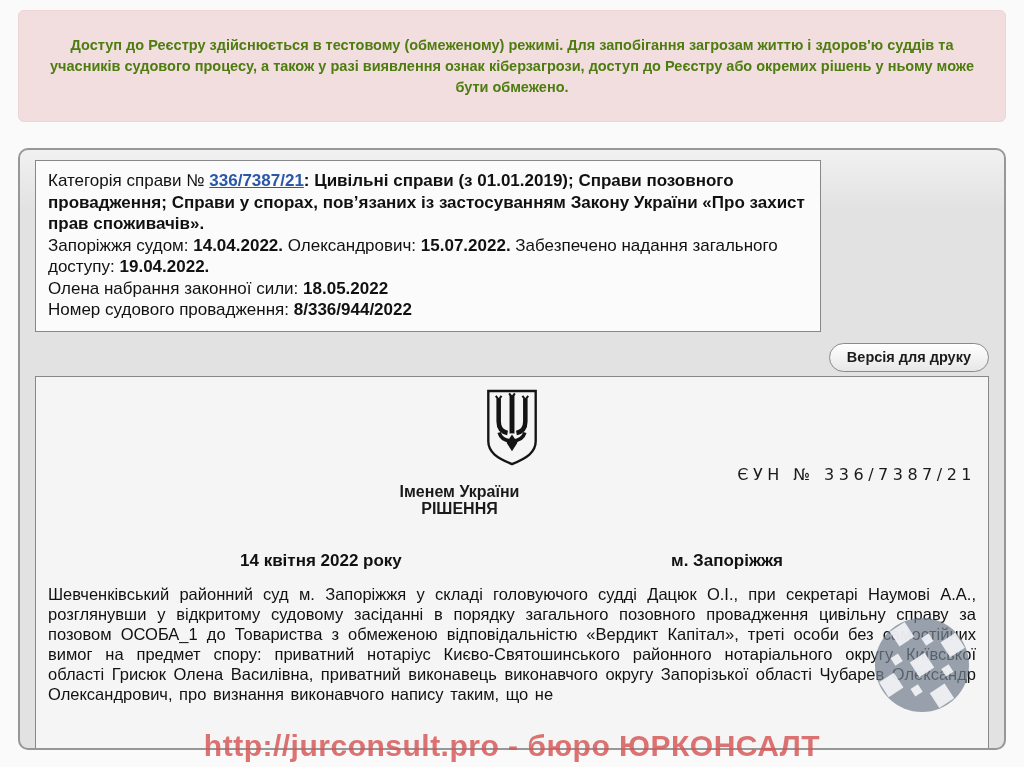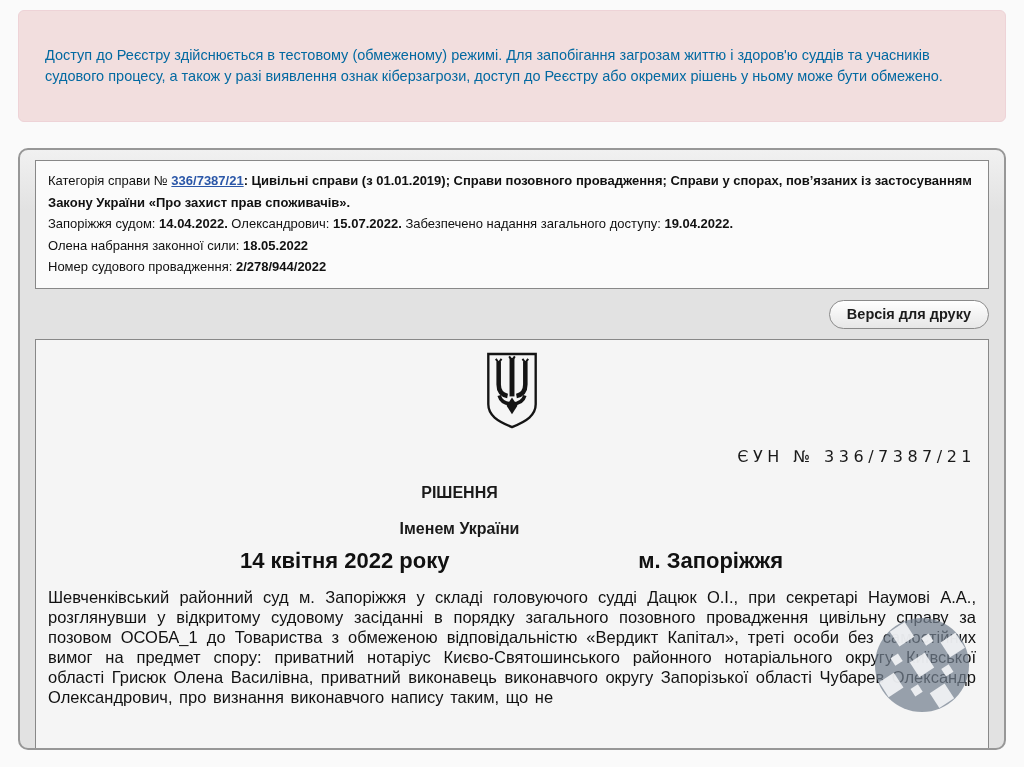--- a/index.html
+++ b/index.html
@@ -7,59 +7,59 @@
   body { font-family: "Liberation Sans", sans-serif; background: #fafafa; }
   .page { position: relative; width: 1024px; height: 767px; overflow: hidden; background: #fafafa; }
 
   
   .banner {
     position: absolute; left: 18px; top: 10px; width: 988px; height: 112px;
     background: #f2dede; border: 1px solid #eed3d7; border-radius: 6px;
     display: flex; align-items: center; justify-content: center;
   }
   .banner p {
-    color: #0369a1; font-weight: normal; font-size: 14.5px; line-height: 21px;
-    padding: 0 26px;
+    color: #4d7c0f; font-weight: bold; font-size: 14.5px; line-height: 21px;
+    text-align: center; padding: 0 26px;
   }
 
   
   .container {
     position: absolute; left: 18px; top: 148px; width: 988px; height: 602px;
     border: 2px solid #979797; border-radius: 10px;
     background: linear-gradient(#f1f1f1, #e2e2e2 60px);
     padding: 10px 15px; overflow: hidden;
   }
 
   .info-box {
-    background: #fbfbfb; border: 1px solid #888; width: 954px;
+    background: #fbfbfb; border: 1px solid #888; width: 786px;
     padding: 9px 12px 10px 12px; min-height: 127px;
-    font-size: 13px; line-height: 21.5px; color: #111;
+    font-size: 17px; line-height: 21.5px; color: #111;
   }
   .info-box p { margin: 0; }
   .info-box b { font-weight: bold; }
   a.case-link { color: #2b57a8; font-weight: bold; text-decoration: underline; cursor: pointer; }
 
-  .btn-row { height: 50px; position: relative; }
+  .btn-row { height: 44px; position: relative; }
   .print-btn {
     position: absolute; right: 0; top: 11px;
     padding: 5px 17px 6px 17px; font-family: "Liberation Sans", sans-serif;
     font-size: 14.5px; font-weight: bold; color: #1c1c1c;
     background: linear-gradient(#ffffff, #e7e7e7); border: 1px solid #8a8a8a;
     border-radius: 16px; cursor: pointer;
   }
 
   .doc-box {
     position: relative; background: #f5f5f5; border: 1px solid #888; width: 954px;
     height: 470px; padding: 12px; overflow: hidden;
   }
   .trident { display: block; margin: 0 auto; }
-  .doc-line { margin-top: 19px; line-height: 17px; font-size: 16px; color: #1a1a1a; }
+  .doc-line { line-height: 17px; font-size: 16px; color: #1a1a1a; }
   .right-align { text-align: right; font-family: "DejaVu Sans", sans-serif; font-size: 16px; letter-spacing: 4.5px; }
   .centered { text-align: center; padding-right: 105px; font-weight: bold; }
-  .date-row { display: flex; justify-content: space-between; padding: 0 193px 0 192px; margin-top: 11px; font-weight: bold; font-size: 22px; color: #111; }
+  .date-row { display: flex; justify-content: space-between; padding: 0 193px 0 192px; margin-top: 34px; font-weight: bold; font-size: 17px; color: #111; }
   .doc-body {
     margin-top: 13px; font-size: 16.5px; line-height: 20px; color: #111;
     text-align: justify; word-spacing: 2px;
   }
   .doc-tail { position: absolute; left: 12px; right: 12px; top: 404px; font-size: 16.5px; line-height: 20px; color: #111; }
 
   
   .wm-logo { position: absolute; left: 874px; top: 617px; z-index: 6; pointer-events: none; }
   .wm-text {
     position: absolute; left: 0; right: 0; top: 729px; z-index: 7; pointer-events: none;
@@ -75,21 +75,21 @@
   <div class="banner">
     <p>Доступ до Реєстру здійснюється в тестовому (обмеженому) режимі. Для запобігання загрозам життю і здоров'ю суддів та учасників судового процесу, а також у разі виявлення ознак кіберзагрози, доступ до Реєстру або окремих рішень у ньому може бути обмежено.</p>
   </div>
 
   <div class="container">
 
     <div class="info-box">
       <p><span>Категорія справи № </span><a class="case-link">336/7387/21</a><b>: Цивільні справи (з 01.01.2019); Справи позовного провадження; Справи у спорах, пов’язаних із застосуванням Закону України «Про захист прав споживачів».</b></p>
       <p><span>Запоріжжя судом: </span><b>14.04.2022. </b><span>Олександрович: </span><b>15.07.2022. </b><span>Забезпечено надання загального доступу: </span><b>19.04.2022.</b></p>
       <p><span>Олена набрання законної сили: </span><b>18.05.2022</b></p>
-      <p><span>Номер судового провадження: </span><b>2/278/944/2022</b></p>
+      <p><span>Номер судового провадження: </span><b>8/336/944/2022</b></p>
     </div>
 
     <div class="btn-row">
       <button class="print-btn">Версія для друку</button>
     </div>
 
     <div class="doc-box">
 
       <svg class="trident" width="58" height="77" viewBox="0 0 58 78">
         <path d="M5 2 H53 V53 C53 64 44 70 29 76 C14 70 5 64 5 53 Z" fill="none" stroke="#141414" stroke-width="2.4"></path>
@@ -99,22 +99,22 @@
           <path d="M42.5 10 V33 C42.5 40 39 43.5 33.5 44.5" stroke-width="4.6"></path>
           <path d="M16 44 C17.5 49.5 22 52.5 29 52.5 C36 52.5 40.5 49.5 42 44" stroke-width="3.6"></path>
           <path d="M12.6 7 L15.5 11 L18.4 7" stroke-width="2"></path>
           <path d="M26.1 4.5 L29 8.5 L31.9 4.5" stroke-width="2"></path>
           <path d="M39.6 7 L42.5 11 L45.4 7" stroke-width="2"></path>
         </g>
         <path d="M29 46 L34.5 54.5 L29 63 L23.5 54.5 Z" fill="#141414"></path>
       </svg>
 
       <p class="doc-line right-align">ЄУН № 336/7387/21</p>
+      <p class="doc-line centered">Іменем України</p>
       <p class="doc-line centered">РІШЕННЯ</p>
-      <p class="doc-line centered">Іменем України</p>
 
       <div class="date-row">
         <span>14 квітня 2022 року</span>
         <span>м. Запоріжжя</span>
       </div>
 
       <p class="doc-body">Шевченківський районний суд м. Запоріжжя у складі головуючого судді Дацюк О.І., при секретарі Наумові А.А., розглянувши у відкритому судовому засіданні в порядку загального позовного провадження цивільну справу за позовом  ОСОБА_1  до Товариства з обмеженою відповідальністю «Вердикт Капітал», треті особи без самостійних вимог на предмет спору: приватний нотаріус Києво-Святошинського районного нотаріального округу Київської області Грисюк Олена Василівна, приватний виконавець виконавчого округу Запорізької області Чубарев Олександр Олександрович, про визнання виконавчого напису таким, що не</p>
       <p class="doc-tail">підлягає виконанню,</p>
     </div>
   </div>
@@ -132,14 +132,15 @@
       <path d="M77 10 L90 23 L77 36 L64 23 Z"></path>
       <path d="M23 64 L36 77 L23 90 L10 77 Z"></path>
       <path d="M77 64 L90 77 L77 90 L64 77 Z"></path>
       <path d="M50 16.5 L56.5 23 L50 29.5 L43.5 23 Z"></path>
       <path d="M50 70.5 L56.5 77 L50 83.5 L43.5 77 Z"></path>
       <path d="M23 43.5 L29.5 50 L23 56.5 L16.5 50 Z"></path>
       <path d="M77 43.5 L83.5 50 L77 56.5 L70.5 50 Z"></path>
     </g>
   </svg>
 
+  <div class="wm-text">http://jurconsult.pro - бюро ЮРКОНСАЛТ</div>
 
 </div>
 
 </body></html>

